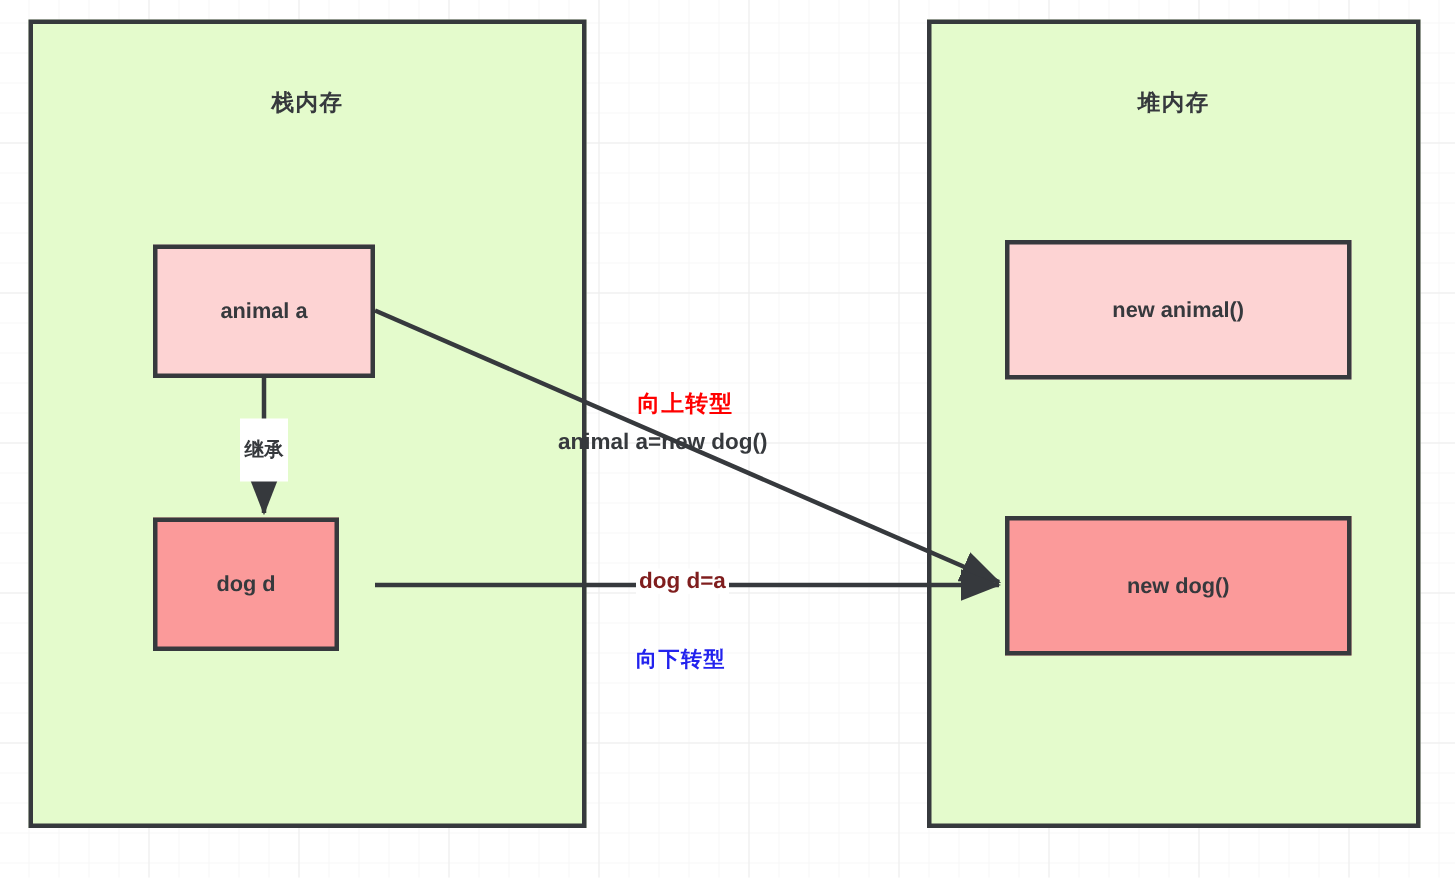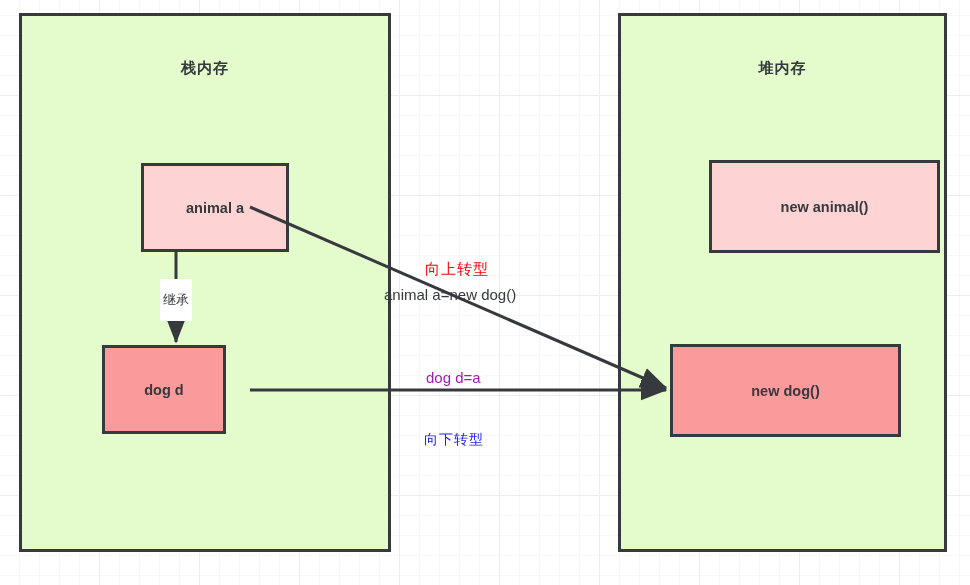--- a/index.html
+++ b/index.html
@@ -68,42 +68,42 @@
     position: absolute;
     border: 3px solid #36393d;
     box-sizing: border-box;
     display: flex;
     align-items: center;
     justify-content: center;
     font-size: 14.5px;
     font-weight: bold;
     color: #36393d;
   }
-  .cell-light { background-color: #fdd3d3; margin-left: 39px; }
+  .cell-light { background-color: #fdd3d3; }
   .cell-strong { background-color: #fb9a9a; }
 
   #box-animal-a  { left: 102px; top: 163px; width: 148px; height: 89px; }
   #box-dog-d     { left: 102px; top: 345px; width: 124px; height: 89px; }
   #box-new-animal{ left: 670px; top: 160px; width: 231px; height: 93px; }
   #box-new-dog   { left: 670px; top: 344px; width: 231px; height: 93px; }
 
   
   #connectors {
     position: absolute;
     left: 0;
     top: 0;
     width: 970px;
     height: 585px;
     pointer-events: none;
   }
 
   
   .label {
     position: absolute;
-    font-weight: normal;
+    font-weight: bold;
     white-space: nowrap;
   }
   #label-inherit {
     left: 156px;
     top: 291px;
     font-size: 13px;
     color: #36393d;
     background-color: #ffffff;
     padding: 12px 3px;
     transform: translate(-50%, -50%);
@@ -115,27 +115,26 @@
     top: 260px;
     font-size: 15px;
     color: #ff0000;
     letter-spacing: 1px;
   }
   #label-upcast-code {
     left: 372px;
     top: 286px;
     font-size: 15px;
     color: #36393d;
-    margin-left: 12px;
   }
   #label-downcast-code {
     left: 424px;
-    top: 369px;
+    top: 379px;
     font-size: 15px;
-    color: #a21caf;
+    color: #7f1d1d;
     background-color: #ffffff;
     padding: 0 2px;
   }
   #label-downcast {
     left: 424px;
     top: 431px;
     font-size: 14px;
     color: #2222ee;
     letter-spacing: 1px;
   }

